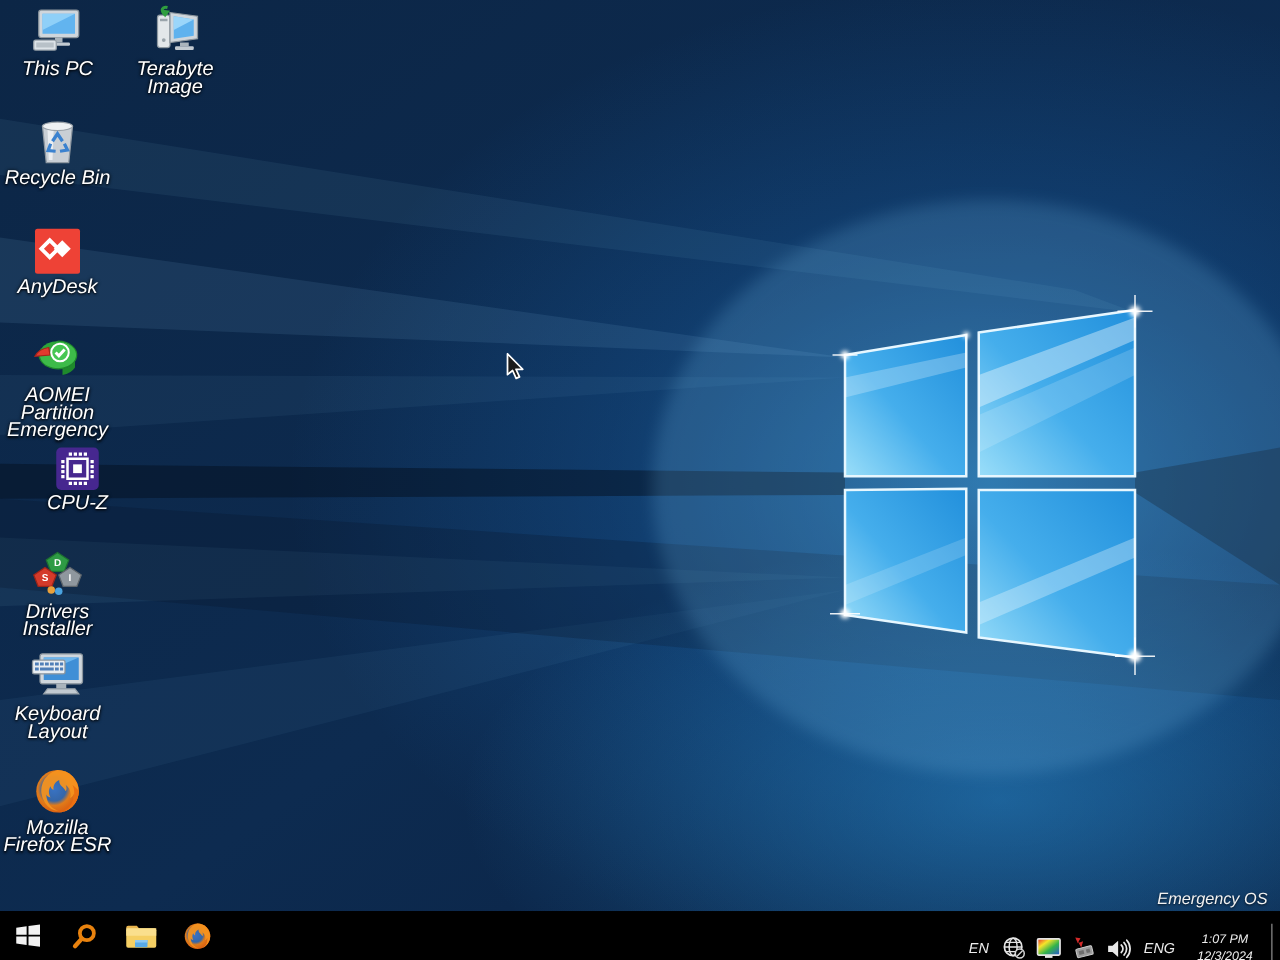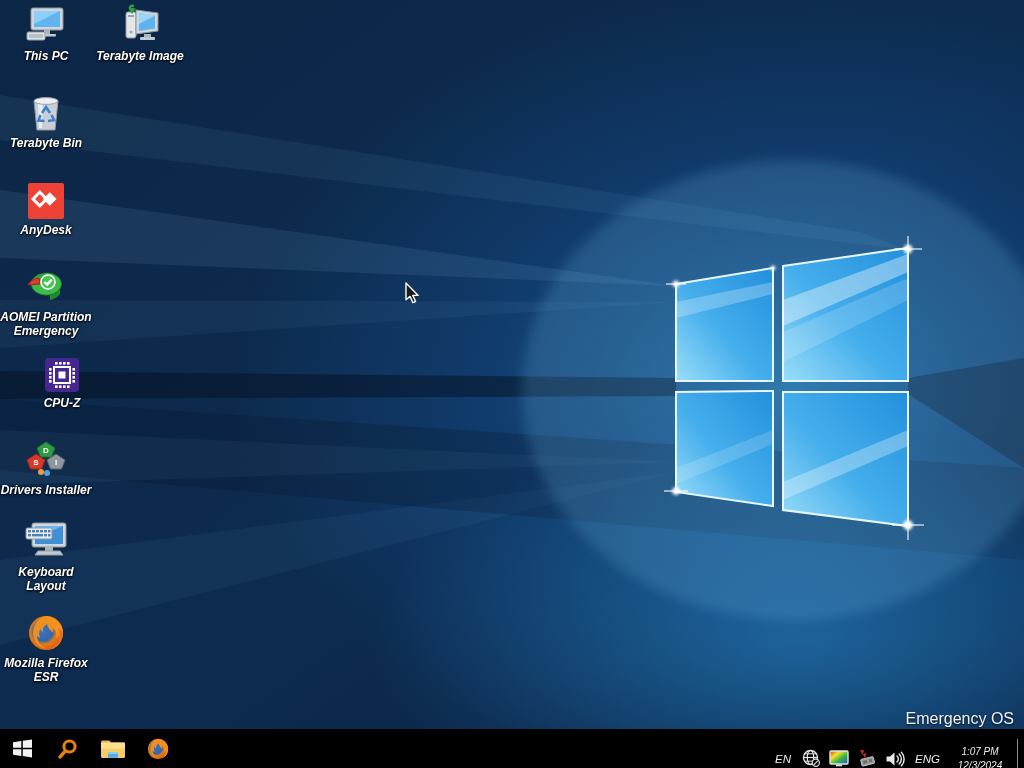--- a/index.html
+++ b/index.html
@@ -7,26 +7,26 @@
   #screen { position:relative; width:1024px; height:768px;
             font-family:"Liberation Sans", sans-serif; }
 
   
   #wallpaper { position:absolute; left:0; top:0; width:1024px; height:729px; display:block; }
 
   
   .dicon { position:absolute; width:92px; text-align:center; cursor:default; }
   .dicon .ic { width:44px; height:42px; margin:0 auto; display:flex; align-items:flex-end; justify-content:center; }
   .dicon .ic svg { display:block; }
-  .dicon .lbl { margin-top:3px; font-size:12px; font-style:italic; color:#fff; line-height:14px;
-                text-shadow:0 1px 2px rgba(0,0,0,.95), 0 0 3px rgba(0,0,0,.8);font-weight:bold; }
+  .dicon .lbl { margin-top:3px; font-size:16px; font-style:italic; color:#fff; line-height:14px;
+                text-shadow:0 1px 2px rgba(0,0,0,.95), 0 0 3px rgba(0,0,0,.8); }
 
   
   #watermark { position:absolute; right:10px; bottom:41px; text-align:right;
-               color:#f2f2f2; font-size:16px; line-height:17px;
+               color:#f2f2f2; font-style:italic; font-size:13px; line-height:17px;
                text-shadow:0 1px 2px rgba(0,0,0,.8); }
 
   
   #taskbar { position:absolute; left:0; bottom:0; width:1024px; height:39px;
              background:#000; display:flex; align-items:center; }
   .tb-btn { width:45px; height:39px; display:flex; align-items:center; justify-content:center; }
   #tray { margin-left:auto; height:39px; display:flex; align-items:center; gap:6px; padding-right:2px;margin-top:20px; }
   .tray-txt { color:#ededed; font-size:11.5px; font-style:italic; padding:0 3px; }
   .tray-ic { width:22px; height:39px; display:flex; align-items:center; justify-content:center; }
   #clock { color:#ededed; font-size:10px; font-style:italic; text-align:center;
@@ -167,21 +167,21 @@
           <path d="M8,8 L32,8 L29,37 L11,37 Z" fill="#d9dde1" stroke="#9aa2a9" opacity="0.92"></path>
           <path d="M12,10 L17,10 L16,35 L13,35 Z" fill="#f2f4f6" opacity="0.8"></path>
           <ellipse cx="20" cy="8" rx="12" ry="3.4" fill="#eef1f3" stroke="#9aa2a9"></ellipse>
           <g stroke="#3b82cf" stroke-width="2.6" fill="none">
             <path d="M16,20 l4,-6 l4,6"></path>
             <path d="M25.5,22 l2.5,5 l-6,1"></path>
             <path d="M14.5,22 l-2,5.5 l6,0.5"></path>
           </g>
         </svg>
       </div>
-      <div class="lbl">Terabyte Bin</div>
+      <div class="lbl">Recycle Bin</div>
     </div>
 
     <div class="dicon" style="left:0;top:178px">
       <div class="ic">
         <svg width="38" height="38" viewBox="0 0 38 38">
           <rect x="1" y="1" width="36" height="36" rx="2" fill="#ee4236"></rect>
           <rect x="8" y="12.2" width="9.6" height="9.6" fill="none" stroke="#fff" stroke-width="3" transform="rotate(45 12.8 17)"></rect>
           <rect x="18" y="12.2" width="9.6" height="9.6" fill="#fff" transform="rotate(45 22.8 17)"></rect>
         </svg>
       </div>

